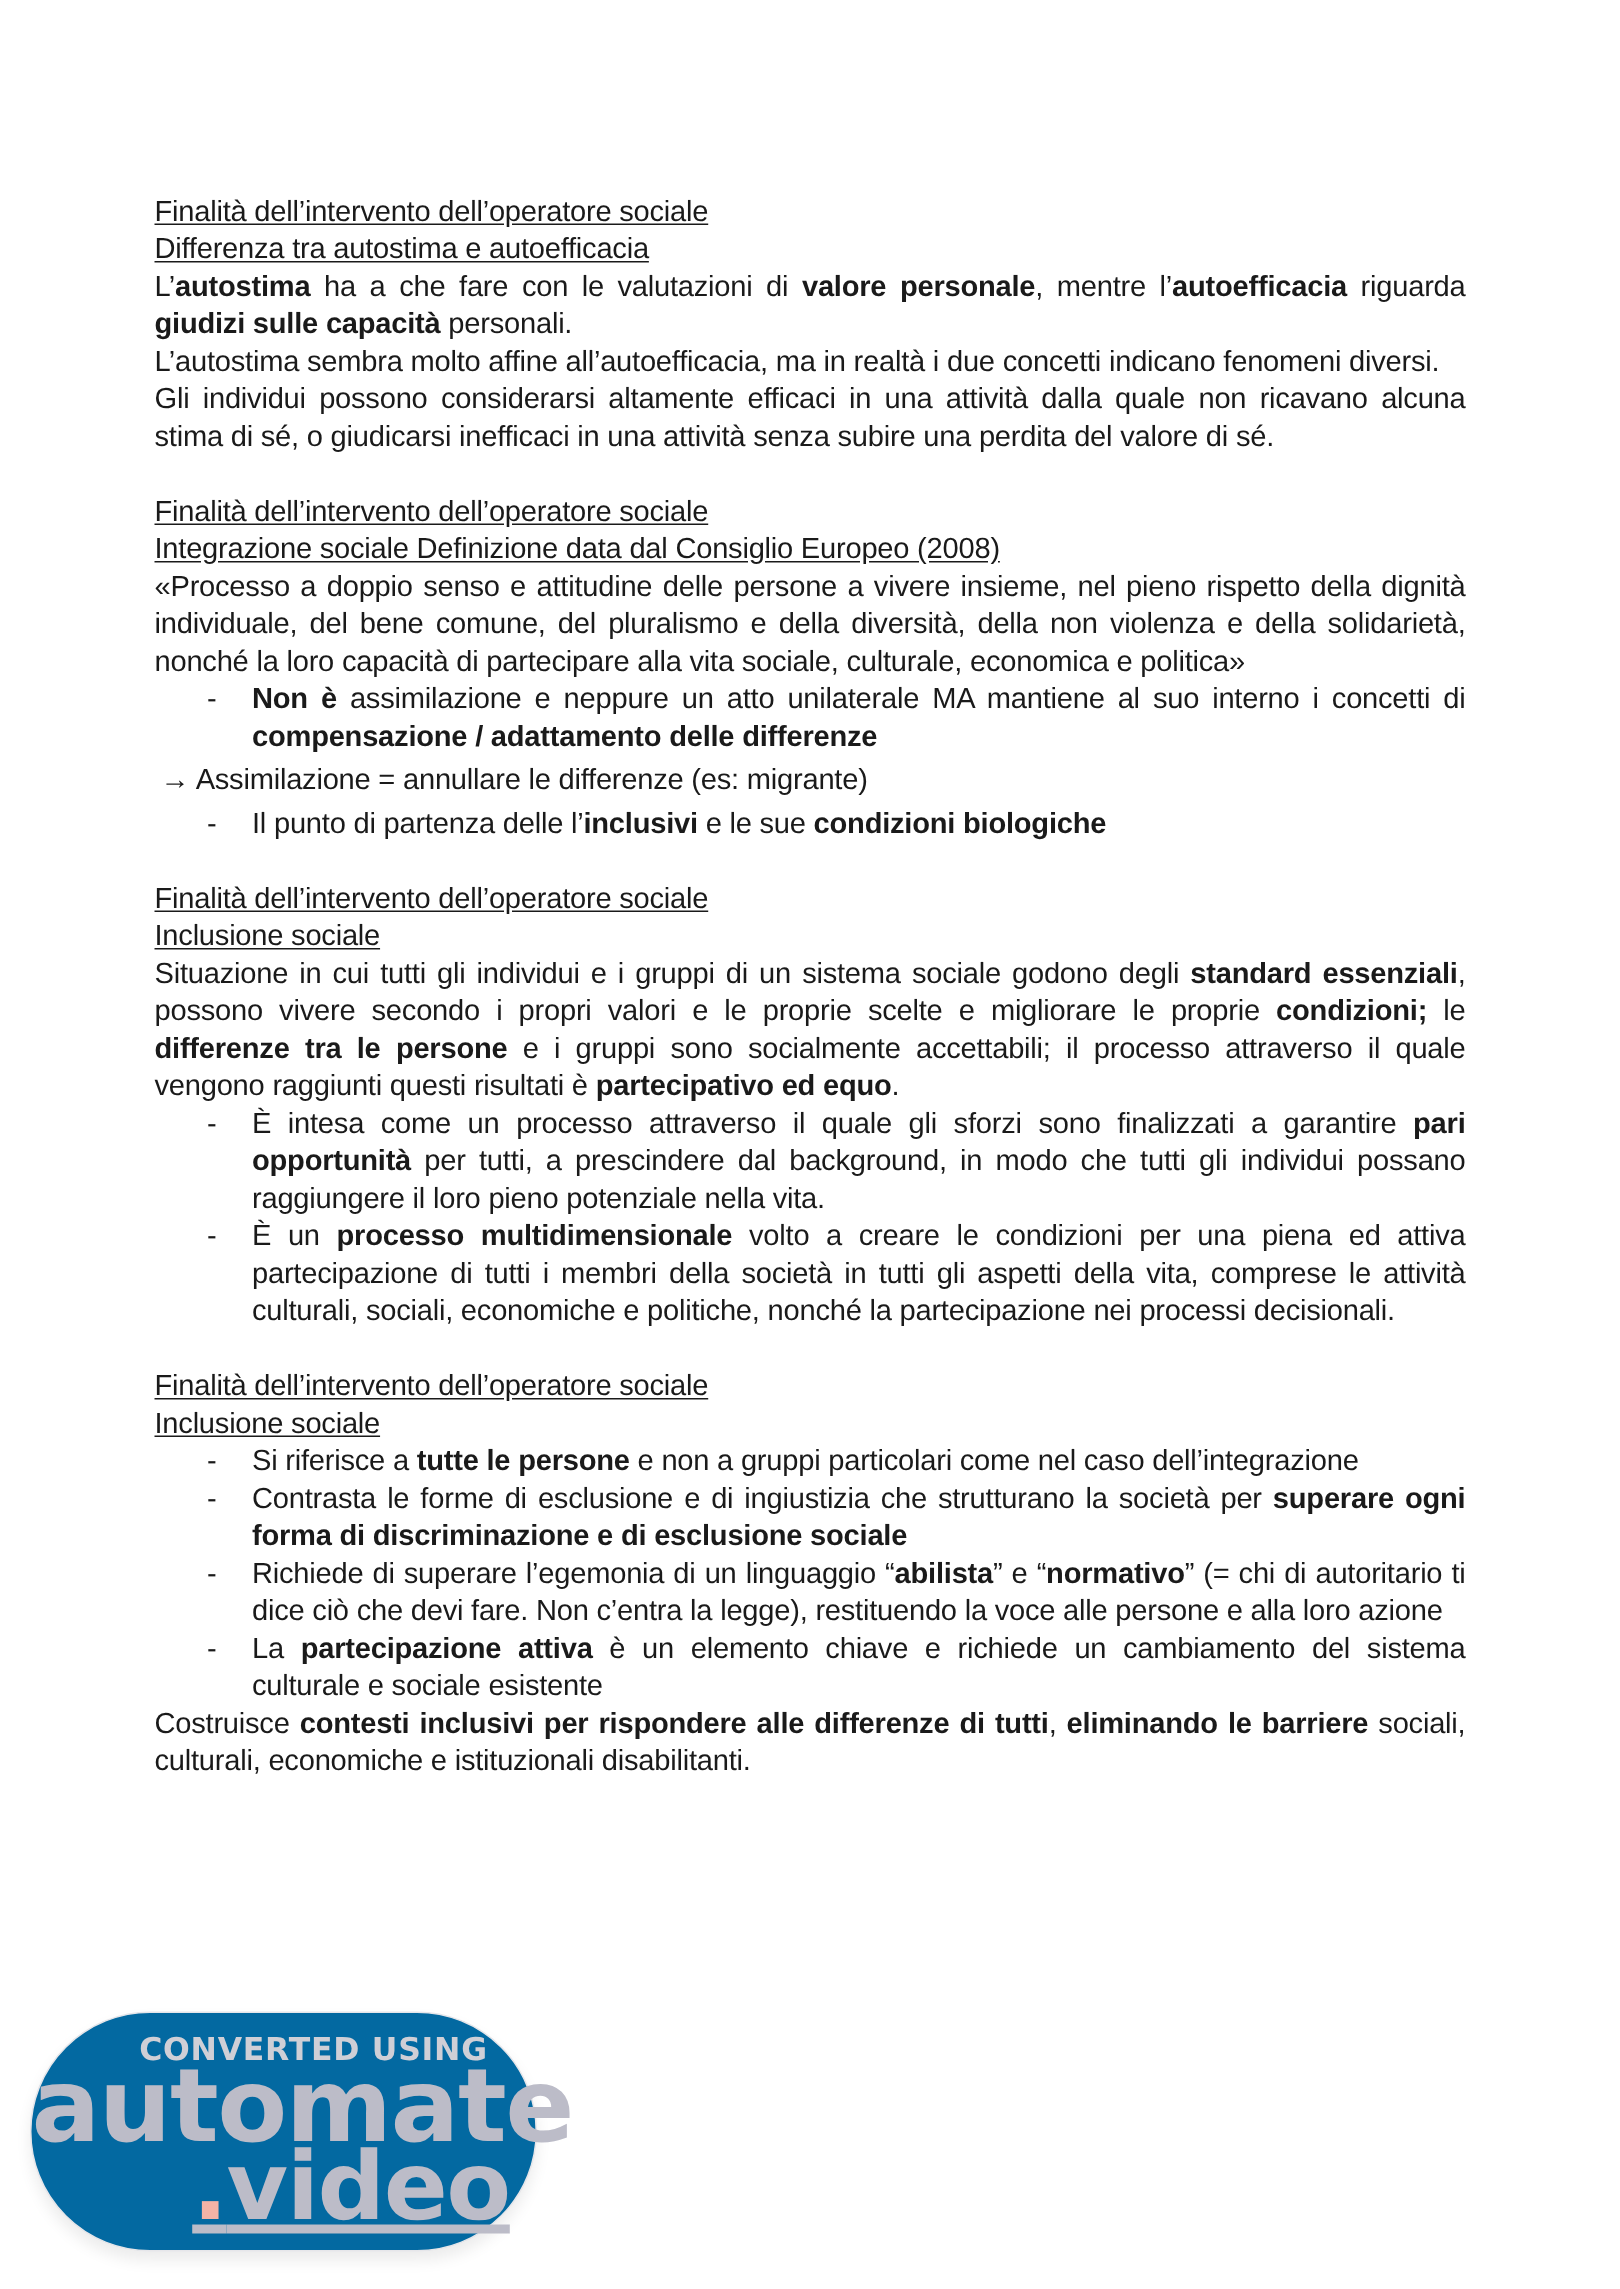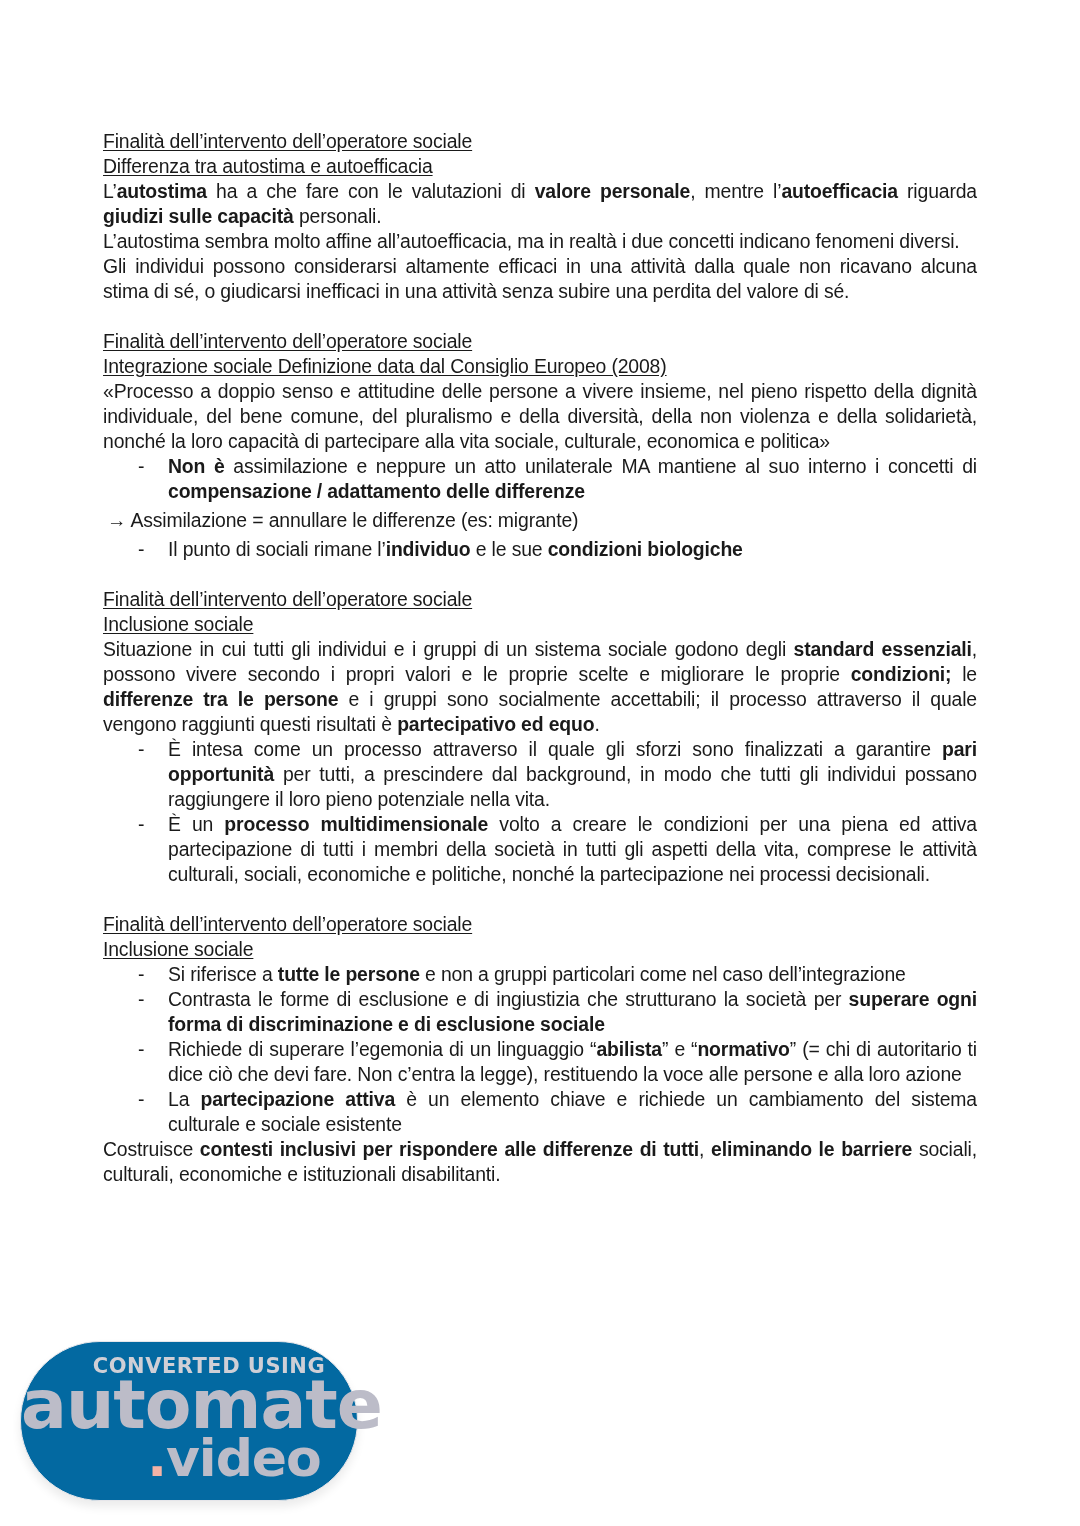--- a/index.html
+++ b/index.html
@@ -19,21 +19,21 @@
     b { font-weight: bold; }
     .arrow-line { margin: 4px; }
     .watermark {
       position: absolute; left: 20px; top: 1341px; width: 336px; height: 158px;
       border-radius: 80px; border: 1.5px solid #e6e6ea; background: #0369a1;
       box-shadow: 0 6px 10px rgba(0,0,0,0.08);
       font-family: "DejaVu Sans", sans-serif; text-align: center; color: #c3c3cd;
     }
     .wm-top { position: absolute; left: 0; right: 0; top: 12px; font-size: 21px; font-weight: bold; color: #cfcfd6; letter-spacing: 0.5px; padding-left: 40px;}
     .wm-mid { position: absolute; left: 0; right: 0; top: 33px; font-size: 68px; font-weight: bold; line-height: 60px; color: #bcbcc8; letter-spacing: -1px; }
-    .wm-bot { position: absolute; left: 0; right: 0; top: 86px; font-size: 52px; font-weight: bold; line-height: 60px; color: #bcbcc8; padding-left: 90px; letter-spacing: -1px;}
+    .wm-bot { position: absolute; left: 0; right: 0; top: 86px; font-size: 63px; font-weight: bold; line-height: 60px; color: #bcbcc8; padding-left: 90px; letter-spacing: -1px; text-decoration: underline;}
     .wm-dot { color: #f4b3a6; }
   </style>
 </head>
 <body>
 
 <div class="page">
 
   <div class="section">
     <div class="h">Finalità dell’intervento dell’operatore sociale</div>
     <div class="h">Differenza tra autostima e autoefficacia</div>
@@ -44,21 +44,21 @@
 
   <div class="section">
     <div class="h">Finalità dell’intervento dell’operatore sociale</div>
     <div class="h">Integrazione sociale Definizione data dal Consiglio Europeo (2008)</div>
     <p>«Processo a doppio senso e attitudine delle persone a vivere insieme, nel pieno rispetto della dignità individuale, del bene comune, del pluralismo e della diversità, della non violenza e della solidarietà, nonché la loro capacità di partecipare alla vita sociale, culturale, economica e politica»</p>
     <ul>
       <li><span class="dash">-</span><b>Non è</b><span> assimilazione e neppure un atto unilaterale MA mantiene al suo interno i concetti di </span><b>compensazione / adattamento delle differenze</b></li>
     </ul>
     <p class="arrow-line"><span>→</span><span> Assimilazione = annullare le differenze (es: migrante)</span></p>
     <ul>
-      <li><span class="dash">-</span><span>Il punto di sociali rimane l’</span><b>individuo</b><span> e le sue </span><b>condizioni biologiche</b></li>
+      <li><span class="dash">-</span><span>Il punto di partenza delle l’</span><b>inclusivi</b><span> e le sue </span><b>condizioni biologiche</b></li>
     </ul>
   </div>
 
   <div class="section">
     <div class="h">Finalità dell’intervento dell’operatore sociale</div>
     <div class="h">Inclusione sociale</div>
     <p><span>Situazione in cui tutti gli individui e i gruppi di un sistema sociale godono degli </span><b>standard essenziali</b><span>, possono vivere secondo i propri valori e le proprie scelte e migliorare le proprie </span><b>condizioni;</b><span> le </span><b>differenze tra le persone</b><span> e i gruppi sono socialmente accettabili; il processo attraverso il quale vengono raggiunti questi risultati è </span><b>partecipativo ed equo</b><span>.</span></p>
     <ul>
       <li><span class="dash">-</span><span>È intesa come un processo attraverso il quale gli sforzi sono finalizzati a garantire </span><b>pari opportunità</b><span> per tutti, a prescindere dal background, in modo che tutti gli individui possano raggiungere il loro pieno potenziale nella vita.</span></li>
       <li><span class="dash">-</span><span>È un </span><b>processo multidimensionale</b><span> volto a creare le condizioni per una piena ed attiva partecipazione di tutti i membri della società in tutti gli aspetti della vita, comprese le attività culturali, sociali, economiche e politiche, nonché la partecipazione nei processi decisionali.</span></li>

